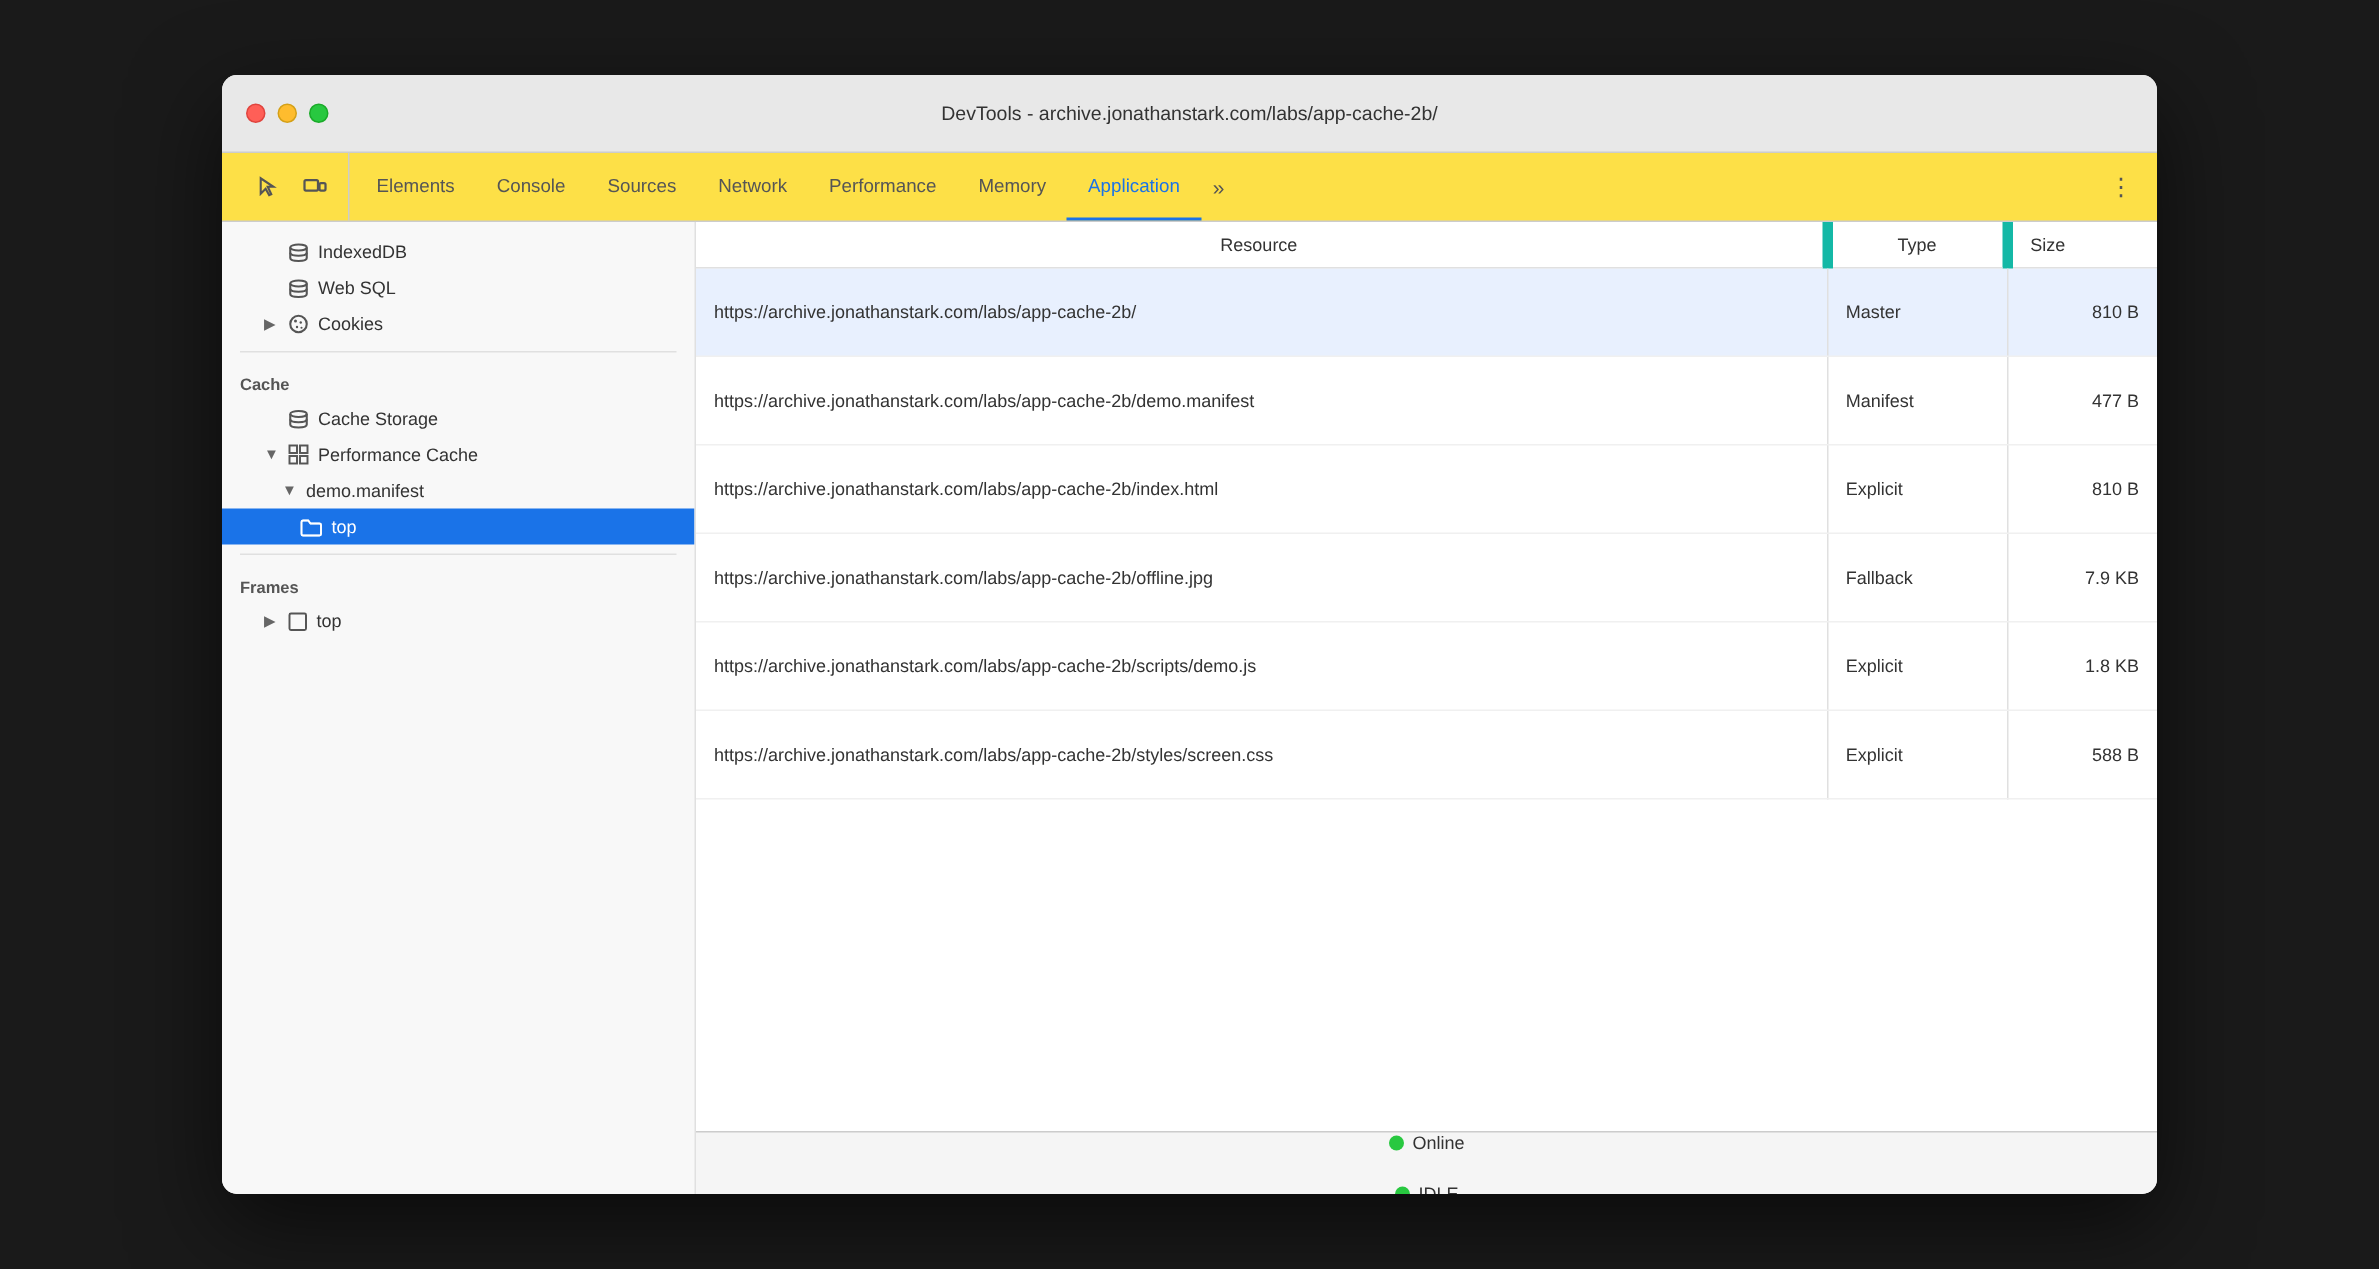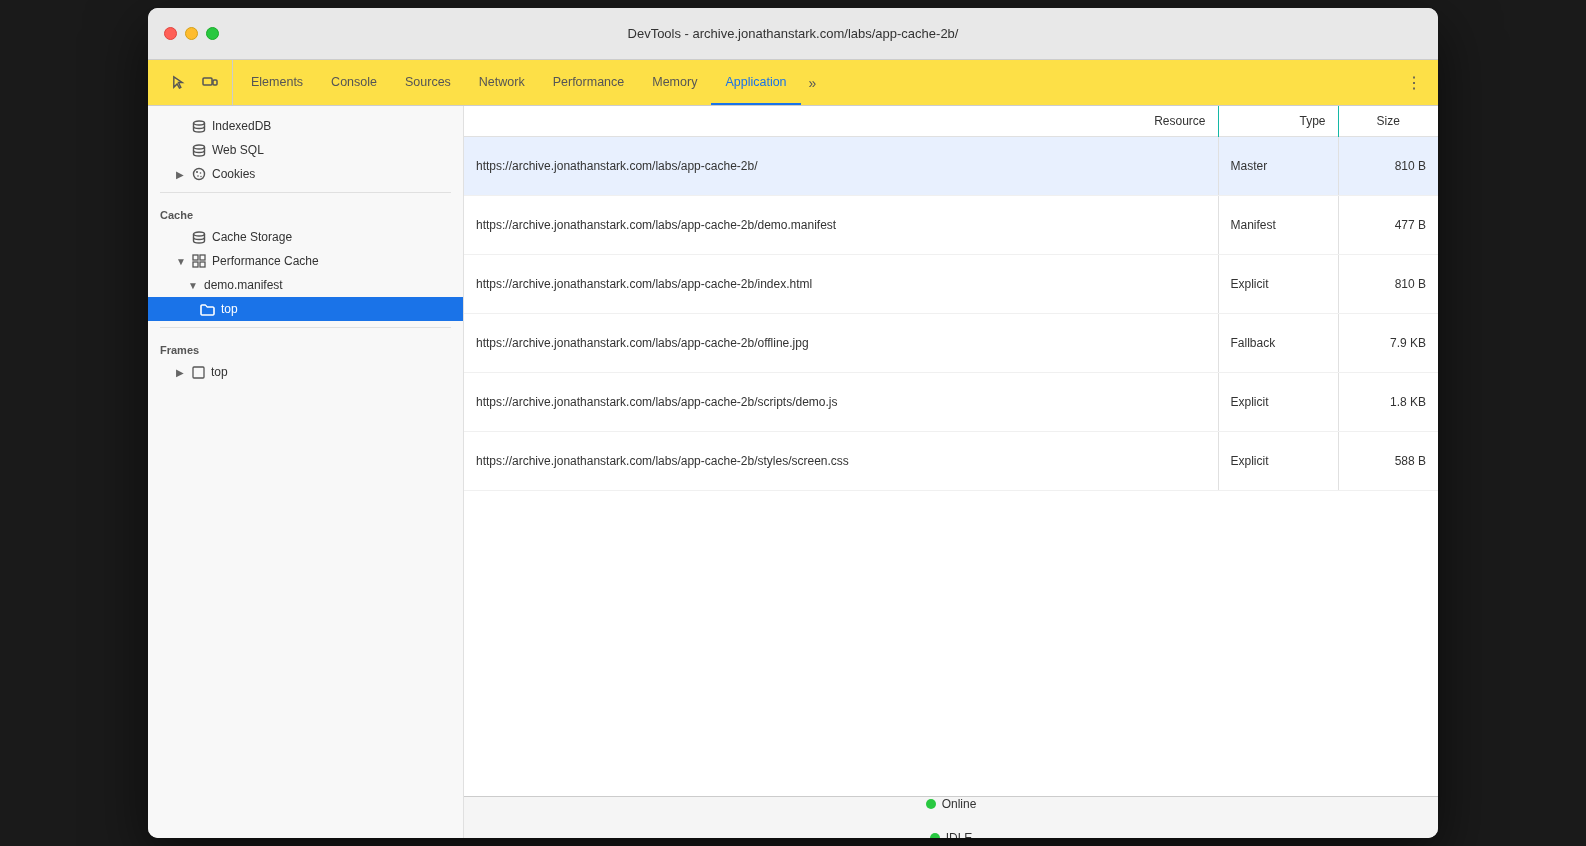--- a/index.html
+++ b/index.html
@@ -114,21 +114,21 @@
       display: flex;
       align-items: center;
       justify-content: center;
       color: #555;
       cursor: pointer;
       font-size: 16px;
     }
     
     .main {
       display: flex;
-      height: 732px;
+      height: 648px;
       background: #fff;
       border-radius: 30px;
     }
     
     .sidebar {
       width: 316px;
       min-width: 316px;
       background: #f8f8f8;
       border-right: 1px solid #e0e0e0;
       overflow-y: auto;
@@ -186,32 +186,32 @@
     }
     table {
       width: 100%;
       border-collapse: collapse;
       font-size: 12px;
     }
     thead tr {
       border-bottom: 1px solid #e0e0e0;
     }
     th {
-      text-align: right;
+      text-align: center;
       padding: 8px 12px;
       font-weight: 500;
       color: #333;
       background: #fff;
       font-size: 12px;
-      border-right: 1px solid #14b8a6;
+      border-right: 7px solid #14b8a6;
     }
     th:last-child { border-right: none; }
     th.col-resource { width: auto; }
     th.col-type { width: 120px; }
-    th.col-size { width: 100px; text-align: center; }
+    th.col-size { width: 100px; text-align: left; }
     td {
       padding: 22px 12px;
       border-bottom: 1px solid #f0f0f0;
       border-right: 1px solid #e0e0e0;
       color: #333;
       font-size: 12px;
     }
     td:last-child { border-right: none; }
     td.col-size { text-align: right; }
     tr.row-highlighted { background: #e8f0fe; }

